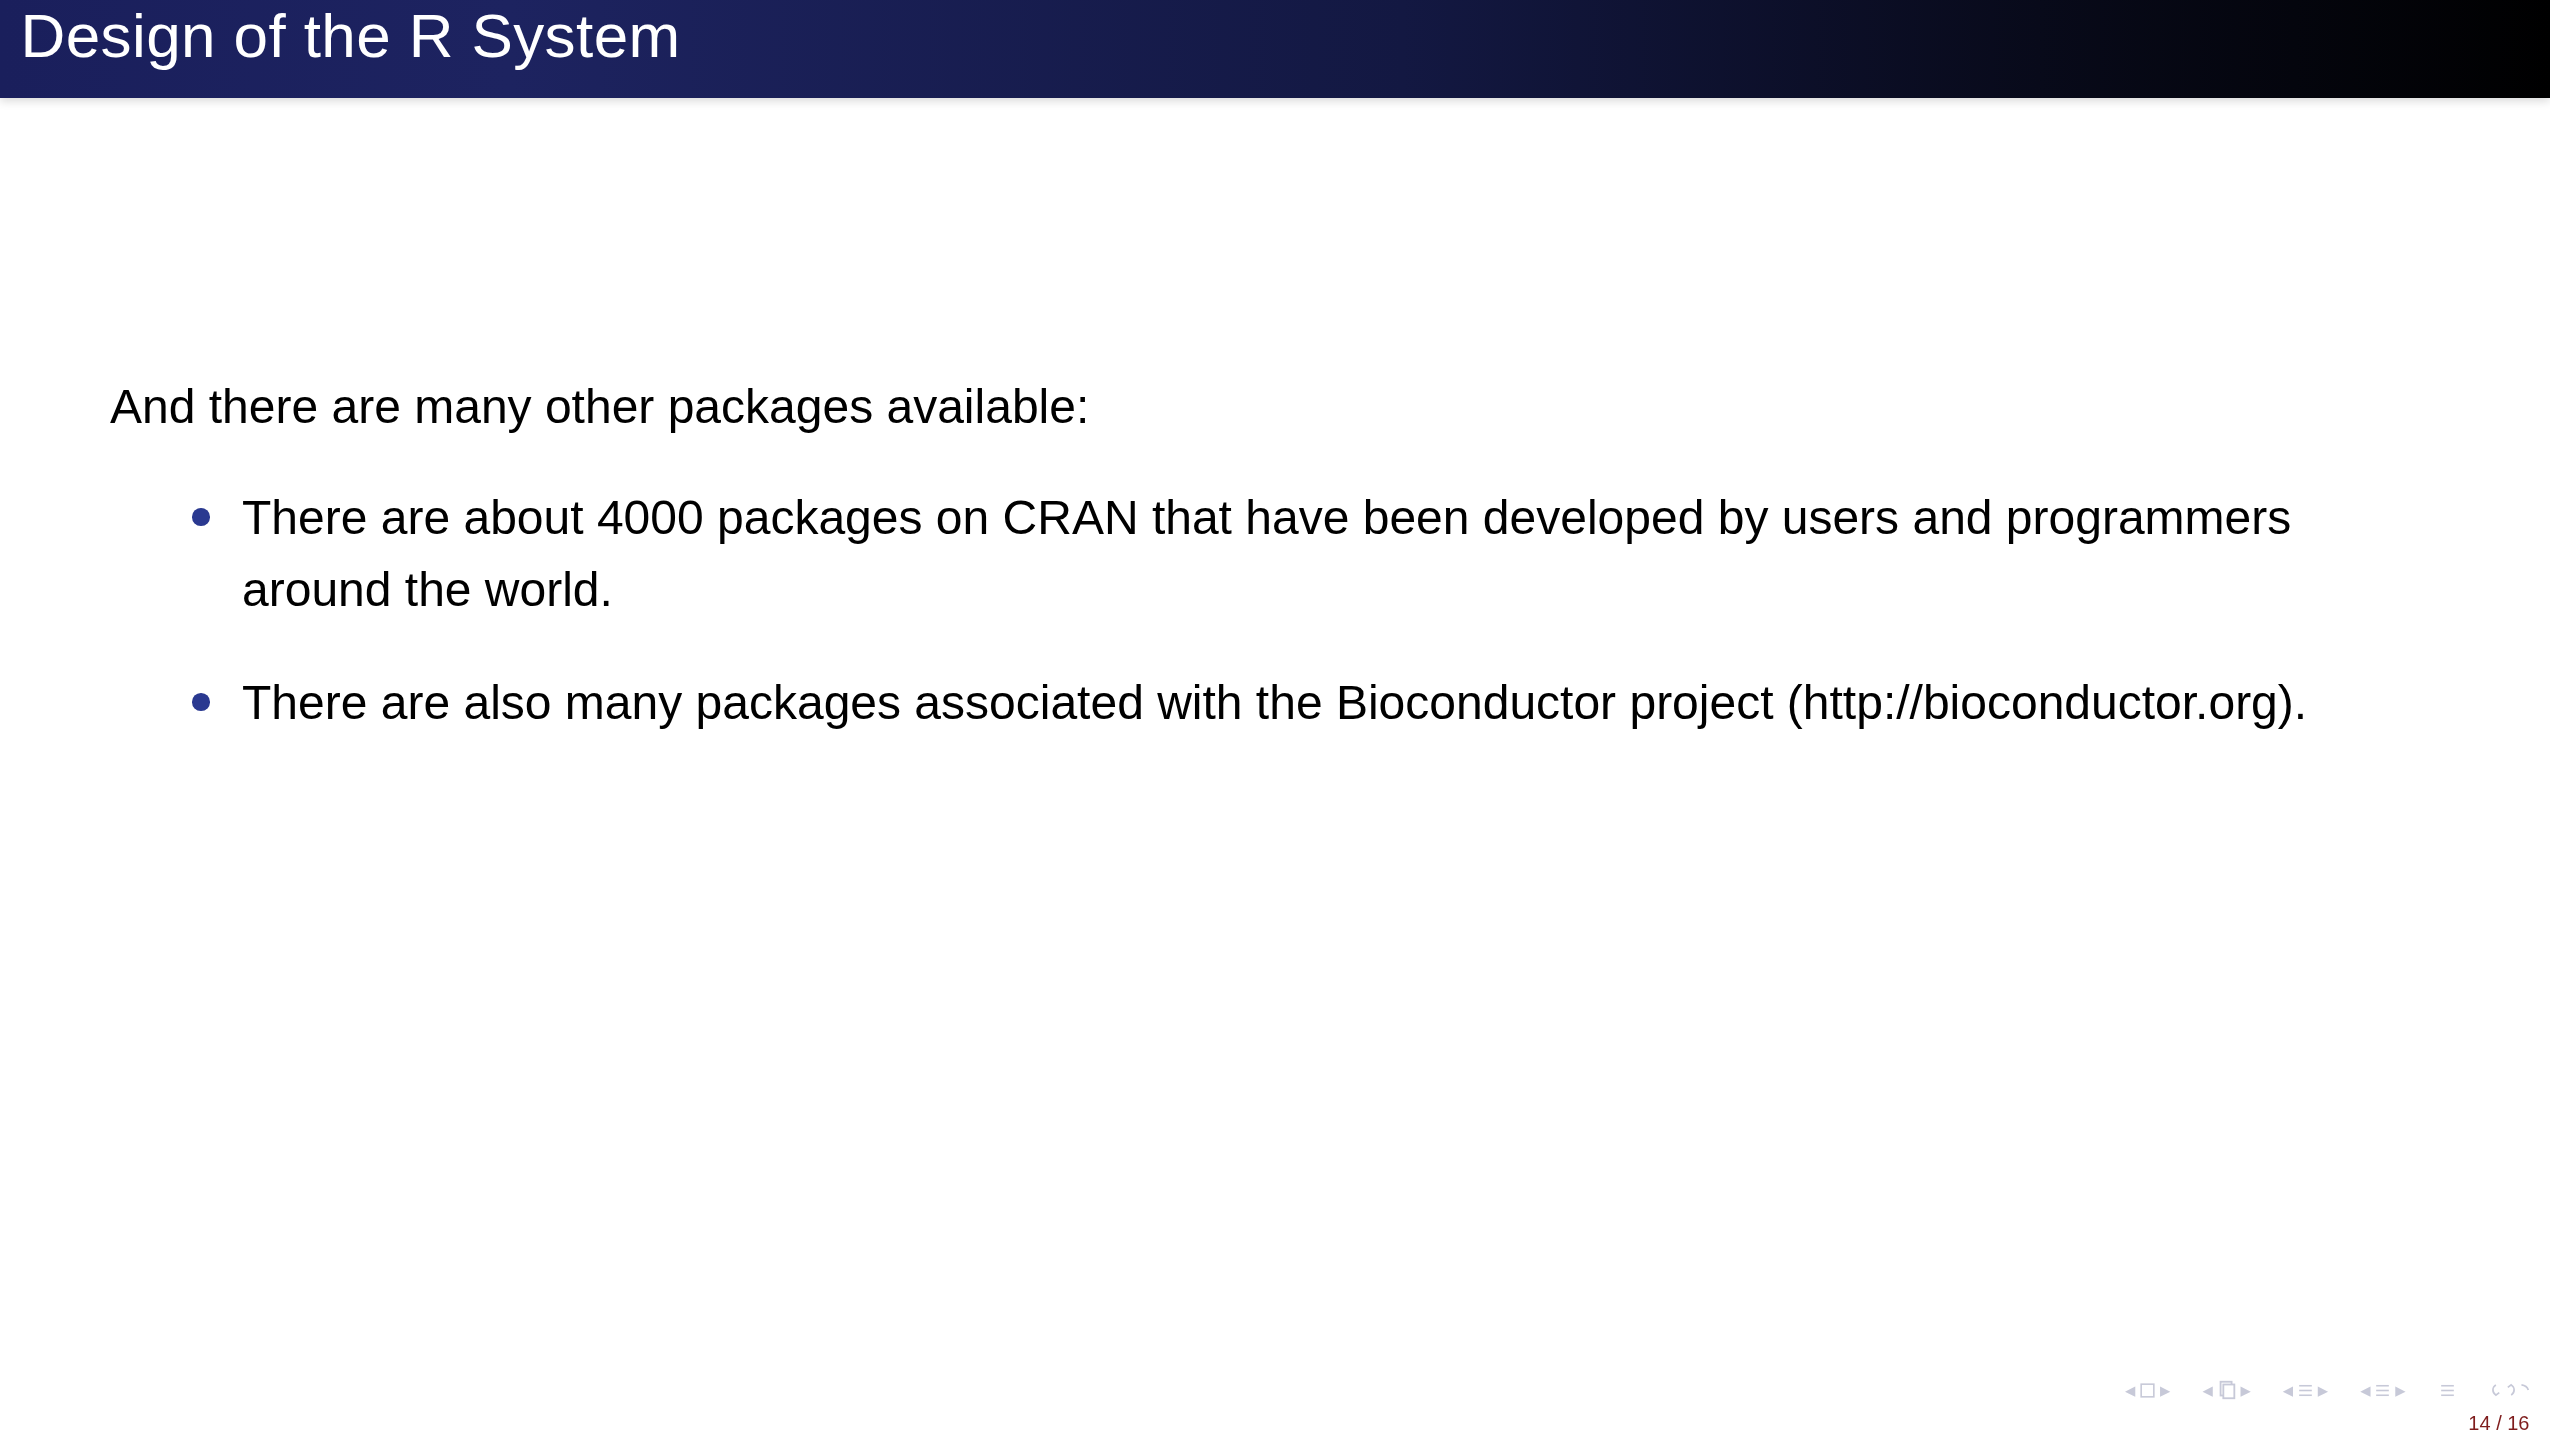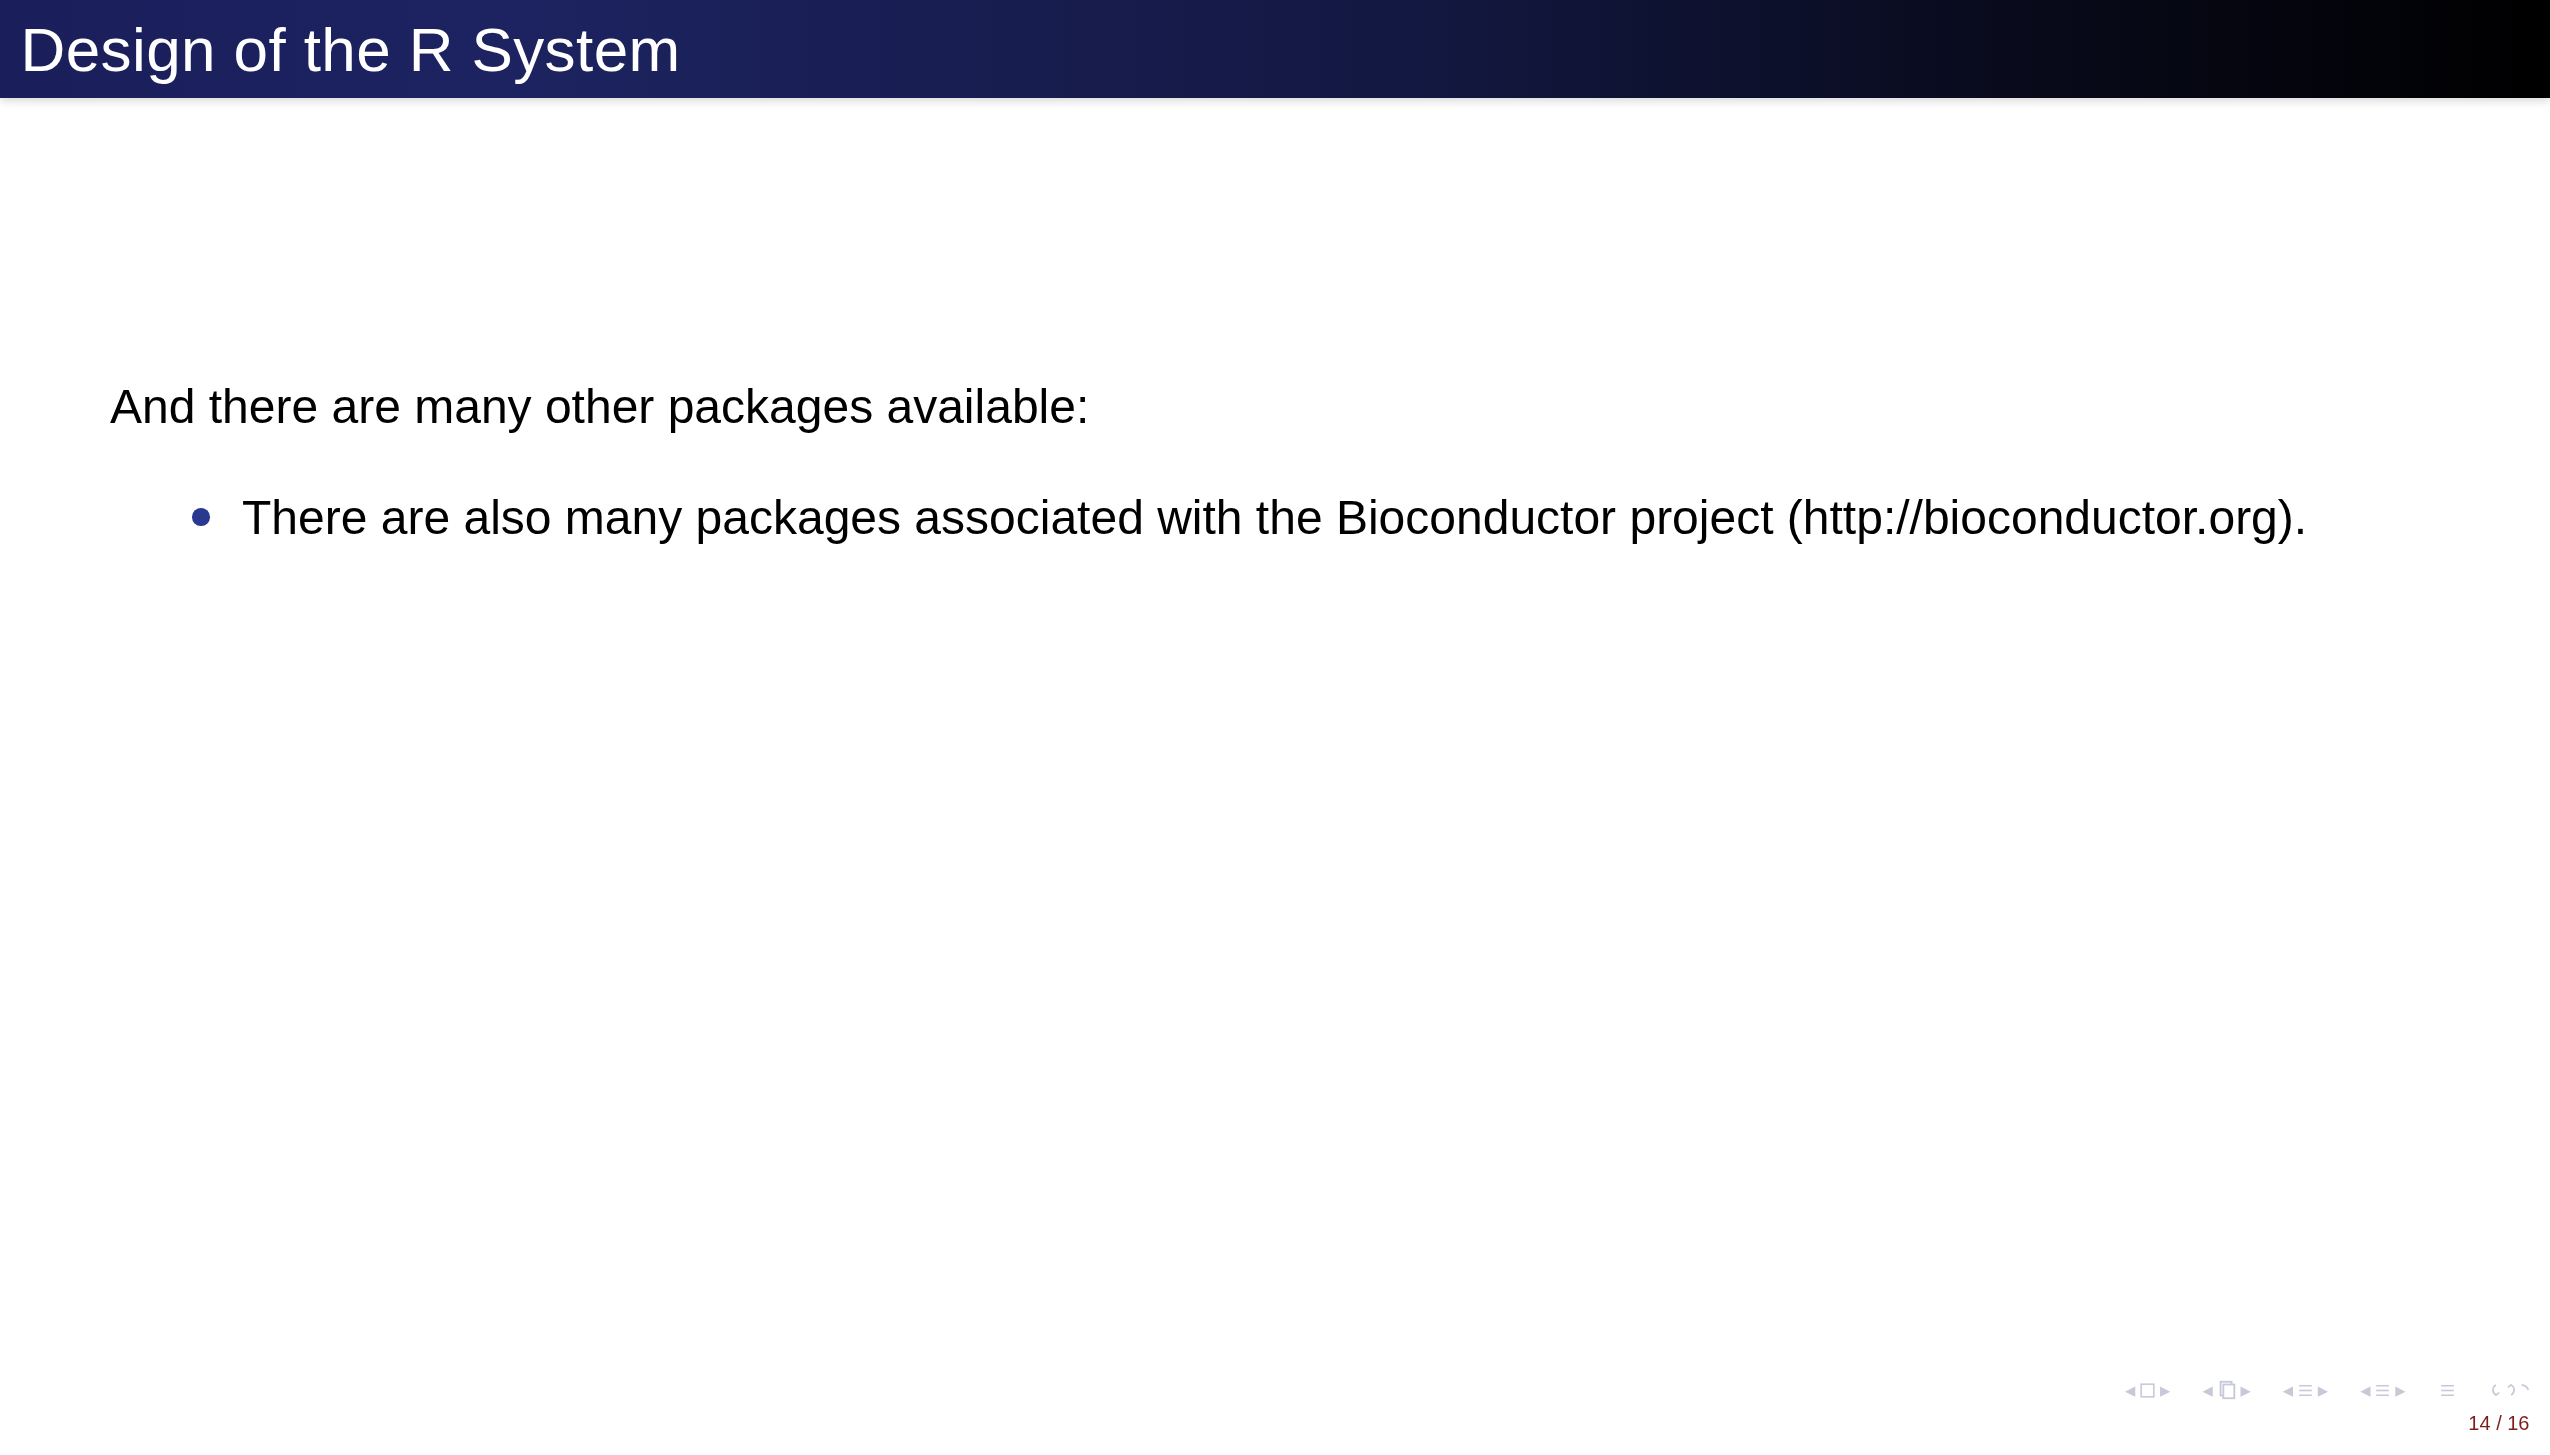--- a/index.html
+++ b/index.html
@@ -23,21 +23,20 @@
       position: relative;
       display: flex;
       flex-direction: column;
     }
     
     .title-bar {
       width: 100%;
       height: 98px;
       background: linear-gradient(90deg, #1a1f5c 0%, #1d2360 20%, #131842 55%, #080a1a 80%, #000000 100%);
       display: flex;
-      align-items: center;
       padding-left: 20.5px;
       box-shadow: 0 4.4px 8.8px rgba(0,0,0,0.15);
       position: relative;
       z-index: 2;
     }
     
     .title-text {
       color: #ffffff;
       font-size: 62px;
       font-weight: 400;
@@ -147,20 +146,21 @@
 <div class="slide">
 
   <div class="title-bar">
     <h1 class="title-text">Design of the R System</h1>
   </div>
 
   <div class="content">
     <p class="intro-text">And there are many other packages available:</p>
 
     <ul class="bullet-list">
+      <li class="bullet-item">There are about 4000 packages on CRAN that have been developed by users and programmers around the world.</li>
       <li class="bullet-item">There are also many packages associated with the Bioconductor project (http://bioconductor.org).</li>
     </ul>
   </div>
 
   <div class="footer">
     <div class="nav-icons">
 
       <span class="nav-btn nav-group">
         <span class="nav-arrow">◂</span>
         <svg class="icon-svg icon-small" viewBox="0 0 24 24">

